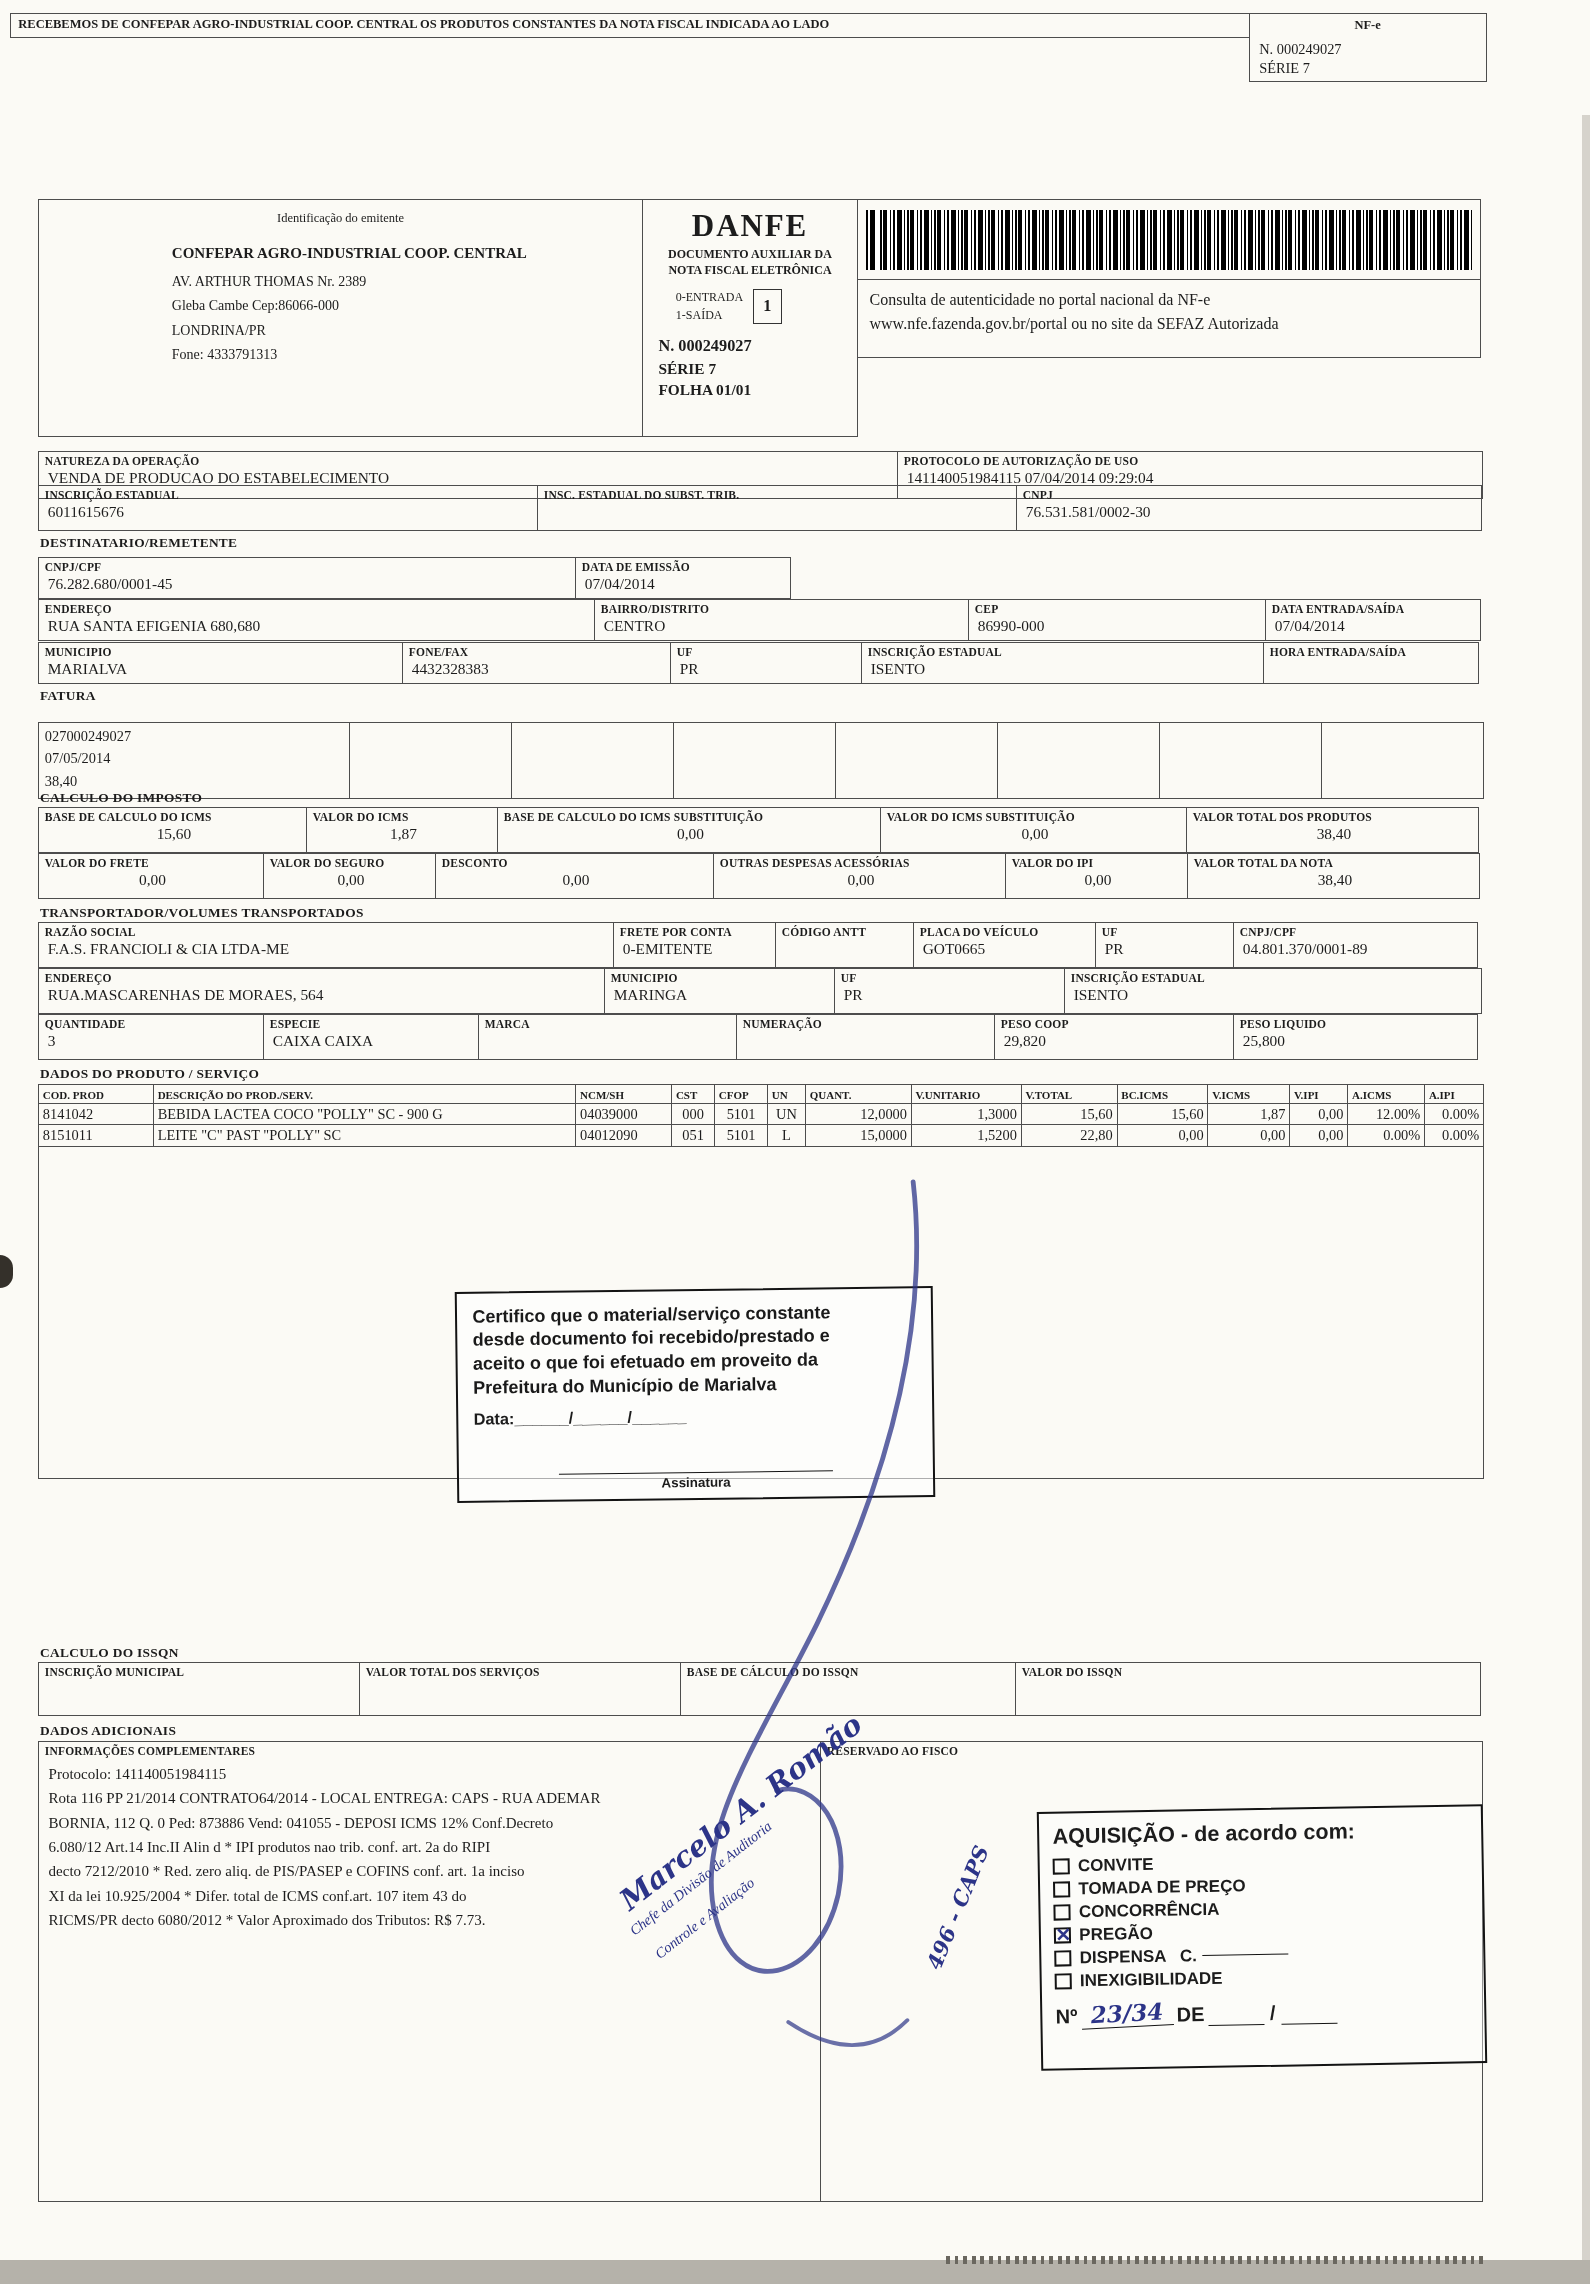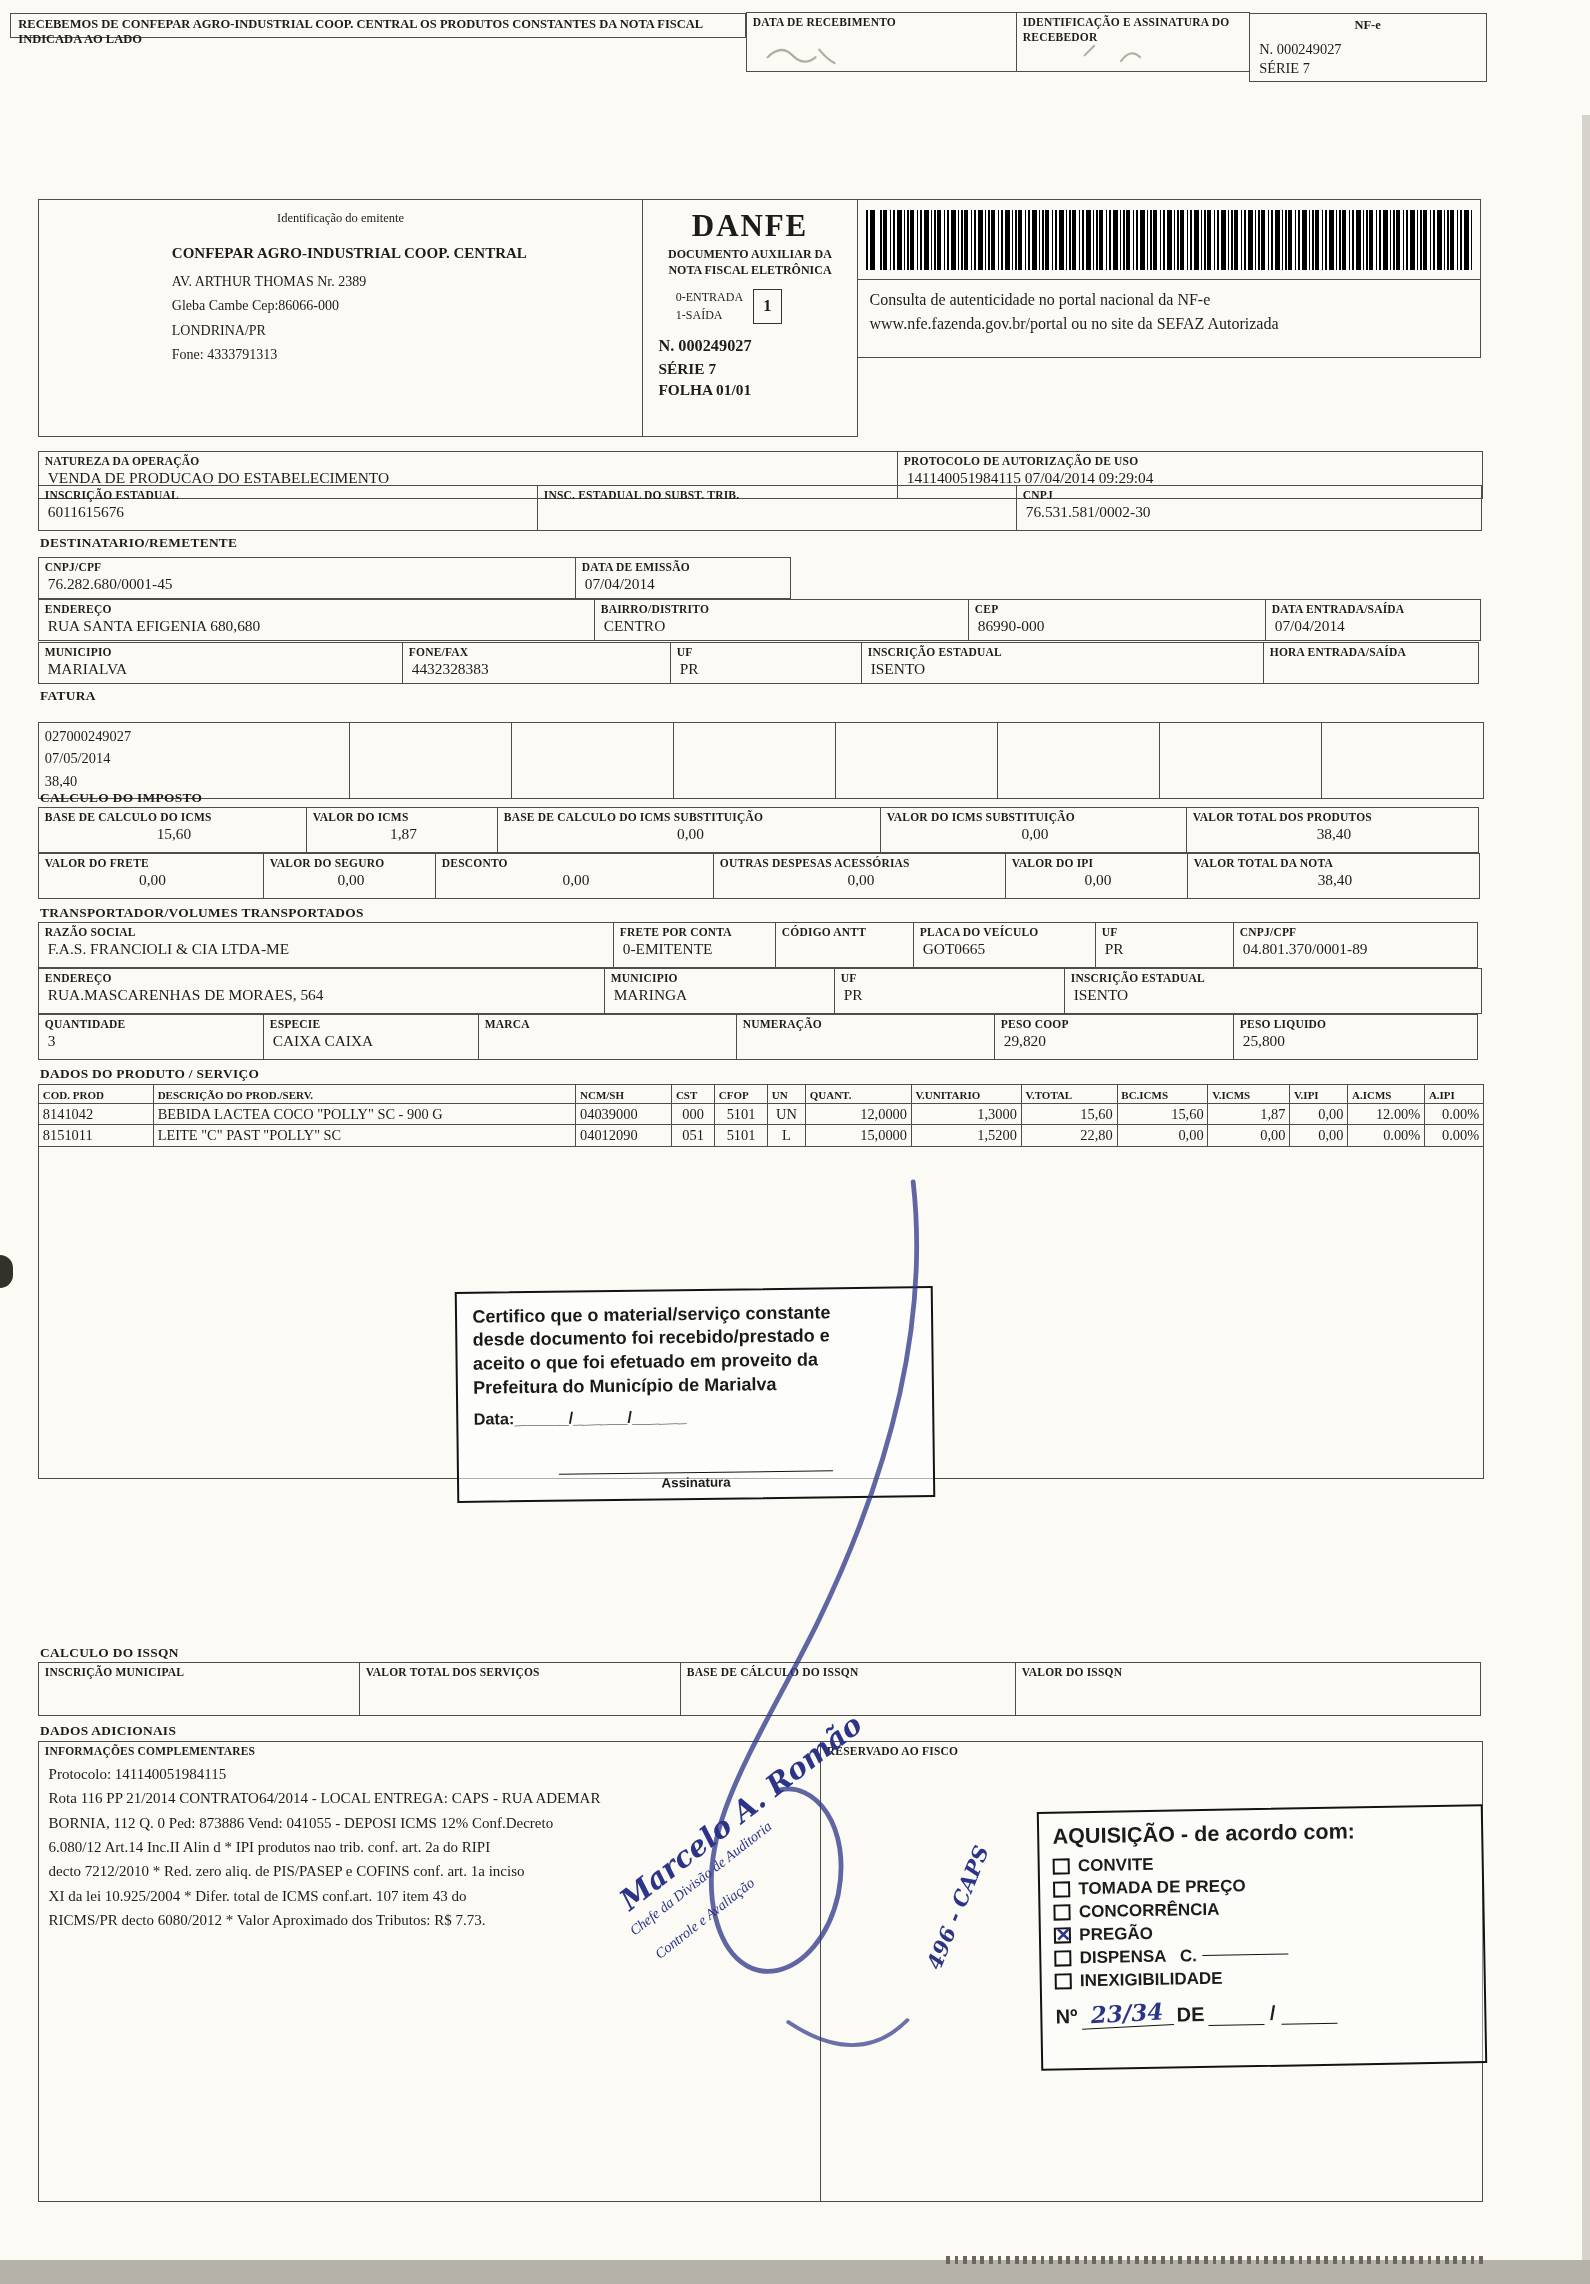--- a/index.html
+++ b/index.html
@@ -10,21 +10,21 @@
   .cell{border:1px solid #4d4d4d;margin-left:-1px;padding:1.9px 5.8px;overflow:hidden;position:relative}
   .cell:first-child{margin-left:0}
   .lbl{font-size:11.5px;font-weight:bold;letter-spacing:0.2px;line-height:1.25}
   .val{font-size:15.4px;line-height:1.2;padding-left:2.9px;padding-top:1px}
   .num{text-align:center}
   .preline{white-space:pre-line}
   .title{position:absolute;left:40px;font-size:13.4px;font-weight:bold;letter-spacing:0.3px}
 
   
   .stub{position:absolute;left:9.6px;top:13.4px;width:1477px;display:flex}
-  .stub-left{flex:1;display:flex;flex-direction:row}
+  .stub-left{flex:1;display:flex;flex-direction:column}
   .stub-r1{height:25px;border:1px solid #4d4d4d;padding:2.9px 7.7px;font-size:12.5px;font-weight:bold}
   .stub-r2{height:60px;display:flex;margin-top:-1px}
   .stub-r2 .cell{height:60px}
   .stub-right{width:238px;border:1px solid #4d4d4d;margin-left:-1px;padding:3.8px 9.6px;display:flex;flex-direction:column}
   .stub-nfe{text-align:center;font-size:12.5px;font-weight:bold}
   .stub-num{font-size:14.4px;margin-top:7.7px}
   .stub-serie{font-size:14.4px;margin-top:1.9px}
 
   
   .hdr .cell{margin-top:0}
@@ -93,34 +93,20 @@
   .edge-right{position:absolute;top:115px;right:0;width:8.6px;bottom:25px;background:#d6d3cc;z-index:3}
   .scan-blot{position:absolute;left:0;top:1255px;width:12.5px;height:33px;background:#34302a;border-radius:0 15.4px 15.4px 0;z-index:3}
   .pencil{position:absolute;opacity:.65}
 </style>
 </head>
 <body>
 
 <div class="stub">
   <div class="stub-left">
     <div class="stub-r1">RECEBEMOS DE CONFEPAR AGRO-INDUSTRIAL COOP. CENTRAL OS PRODUTOS CONSTANTES DA NOTA FISCAL INDICADA AO LADO</div>
-    <div class="stub-r2">
-      <div class="cell" style="width:271px">
-        <div class="lbl">DATA DE RECEBIMENTO</div>
-        <svg class="pencil" width="86" height="33" style="left:13.4px;top:23px" viewBox="0 0 90 34">
-          <path d="M8 22 q14 -14 26 -2 t24 2 M62 14 q8 10 16 14" stroke="#8d877b" stroke-width="2.4" fill="none" stroke-linecap="round"></path>
-        </svg>
-      </div>
-      <div class="cell" style="flex:1">
-        <div class="lbl">IDENTIFICAÇÃO E ASSINATURA DO RECEBEDOR</div>
-        <svg class="pencil" width="115" height="33" style="left:58px;top:23px" viewBox="0 0 120 34">
-          <path d="M10 20 l10 -10 M48 26 q10 -14 20 -4" stroke="#8d877b" stroke-width="2.2" fill="none" stroke-linecap="round"></path>
-        </svg>
-      </div>
-    </div>
   </div>
   <div class="stub-right">
     <div class="stub-nfe">NF-e</div>
     <div class="stub-num">N. 000249027</div>
     <div class="stub-serie">SÉRIE 7</div>
   </div>
 </div>
 
 <div class="sec hdr" style="top:199px;height:238px">
   <div class="row">

